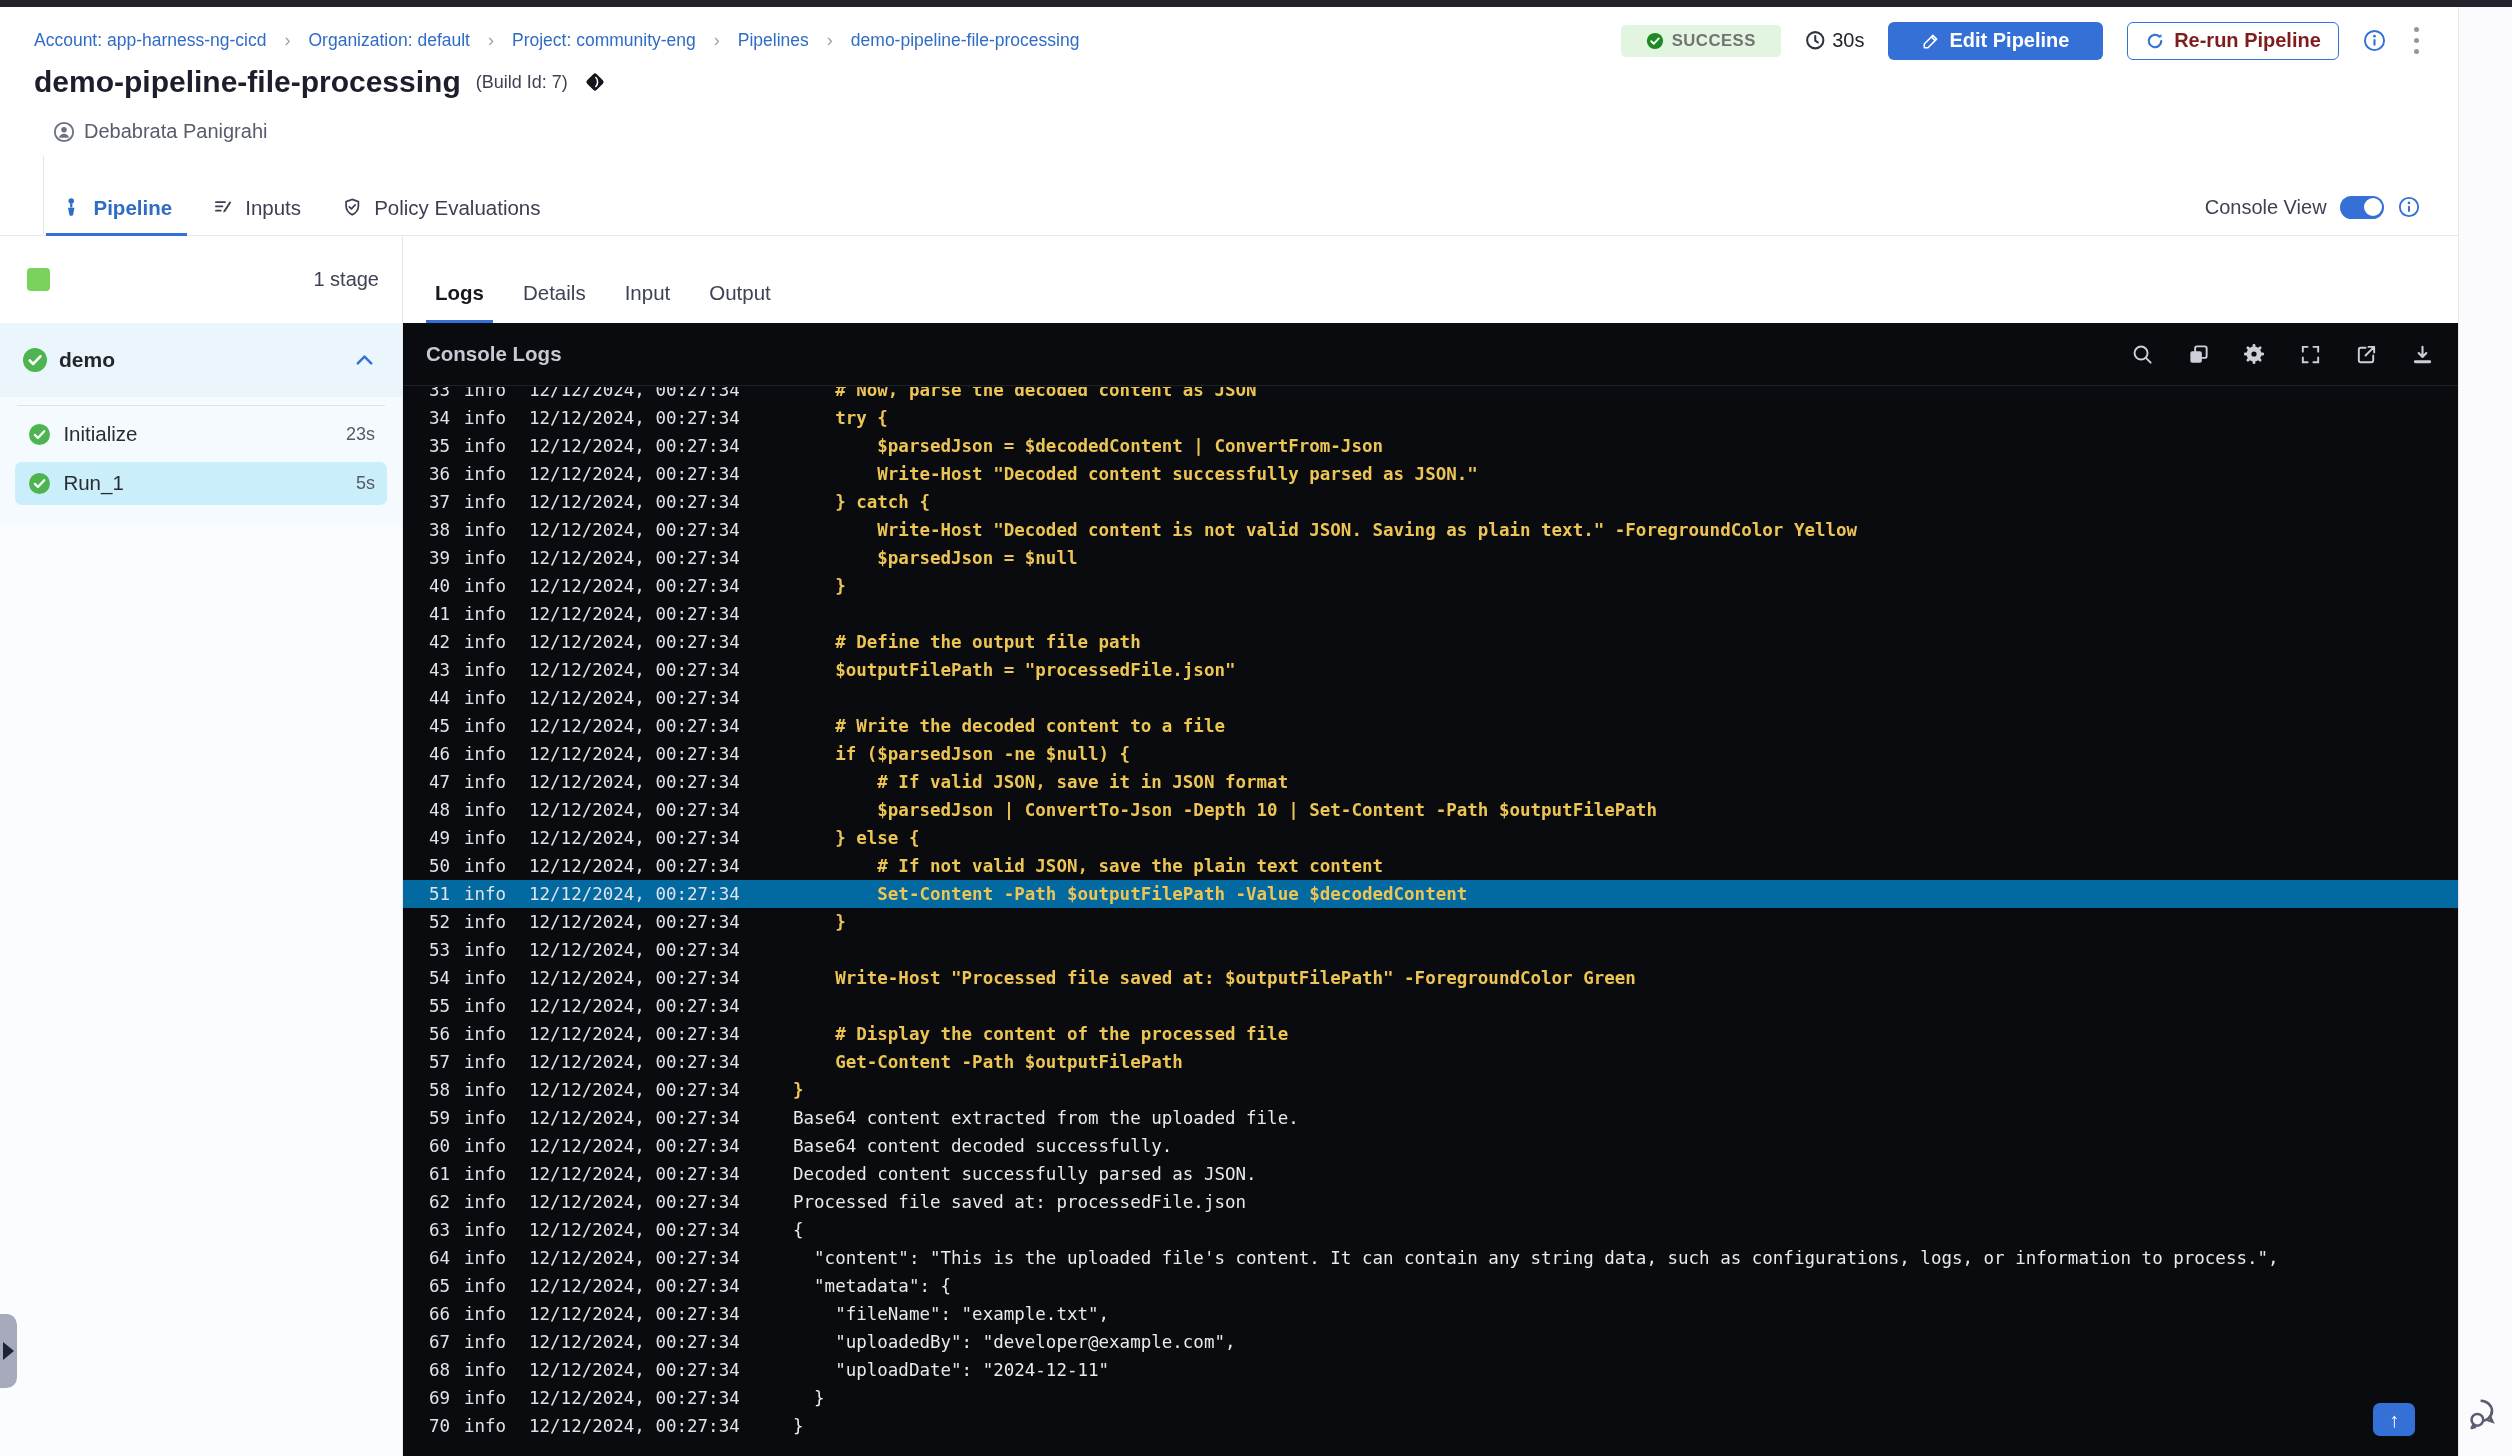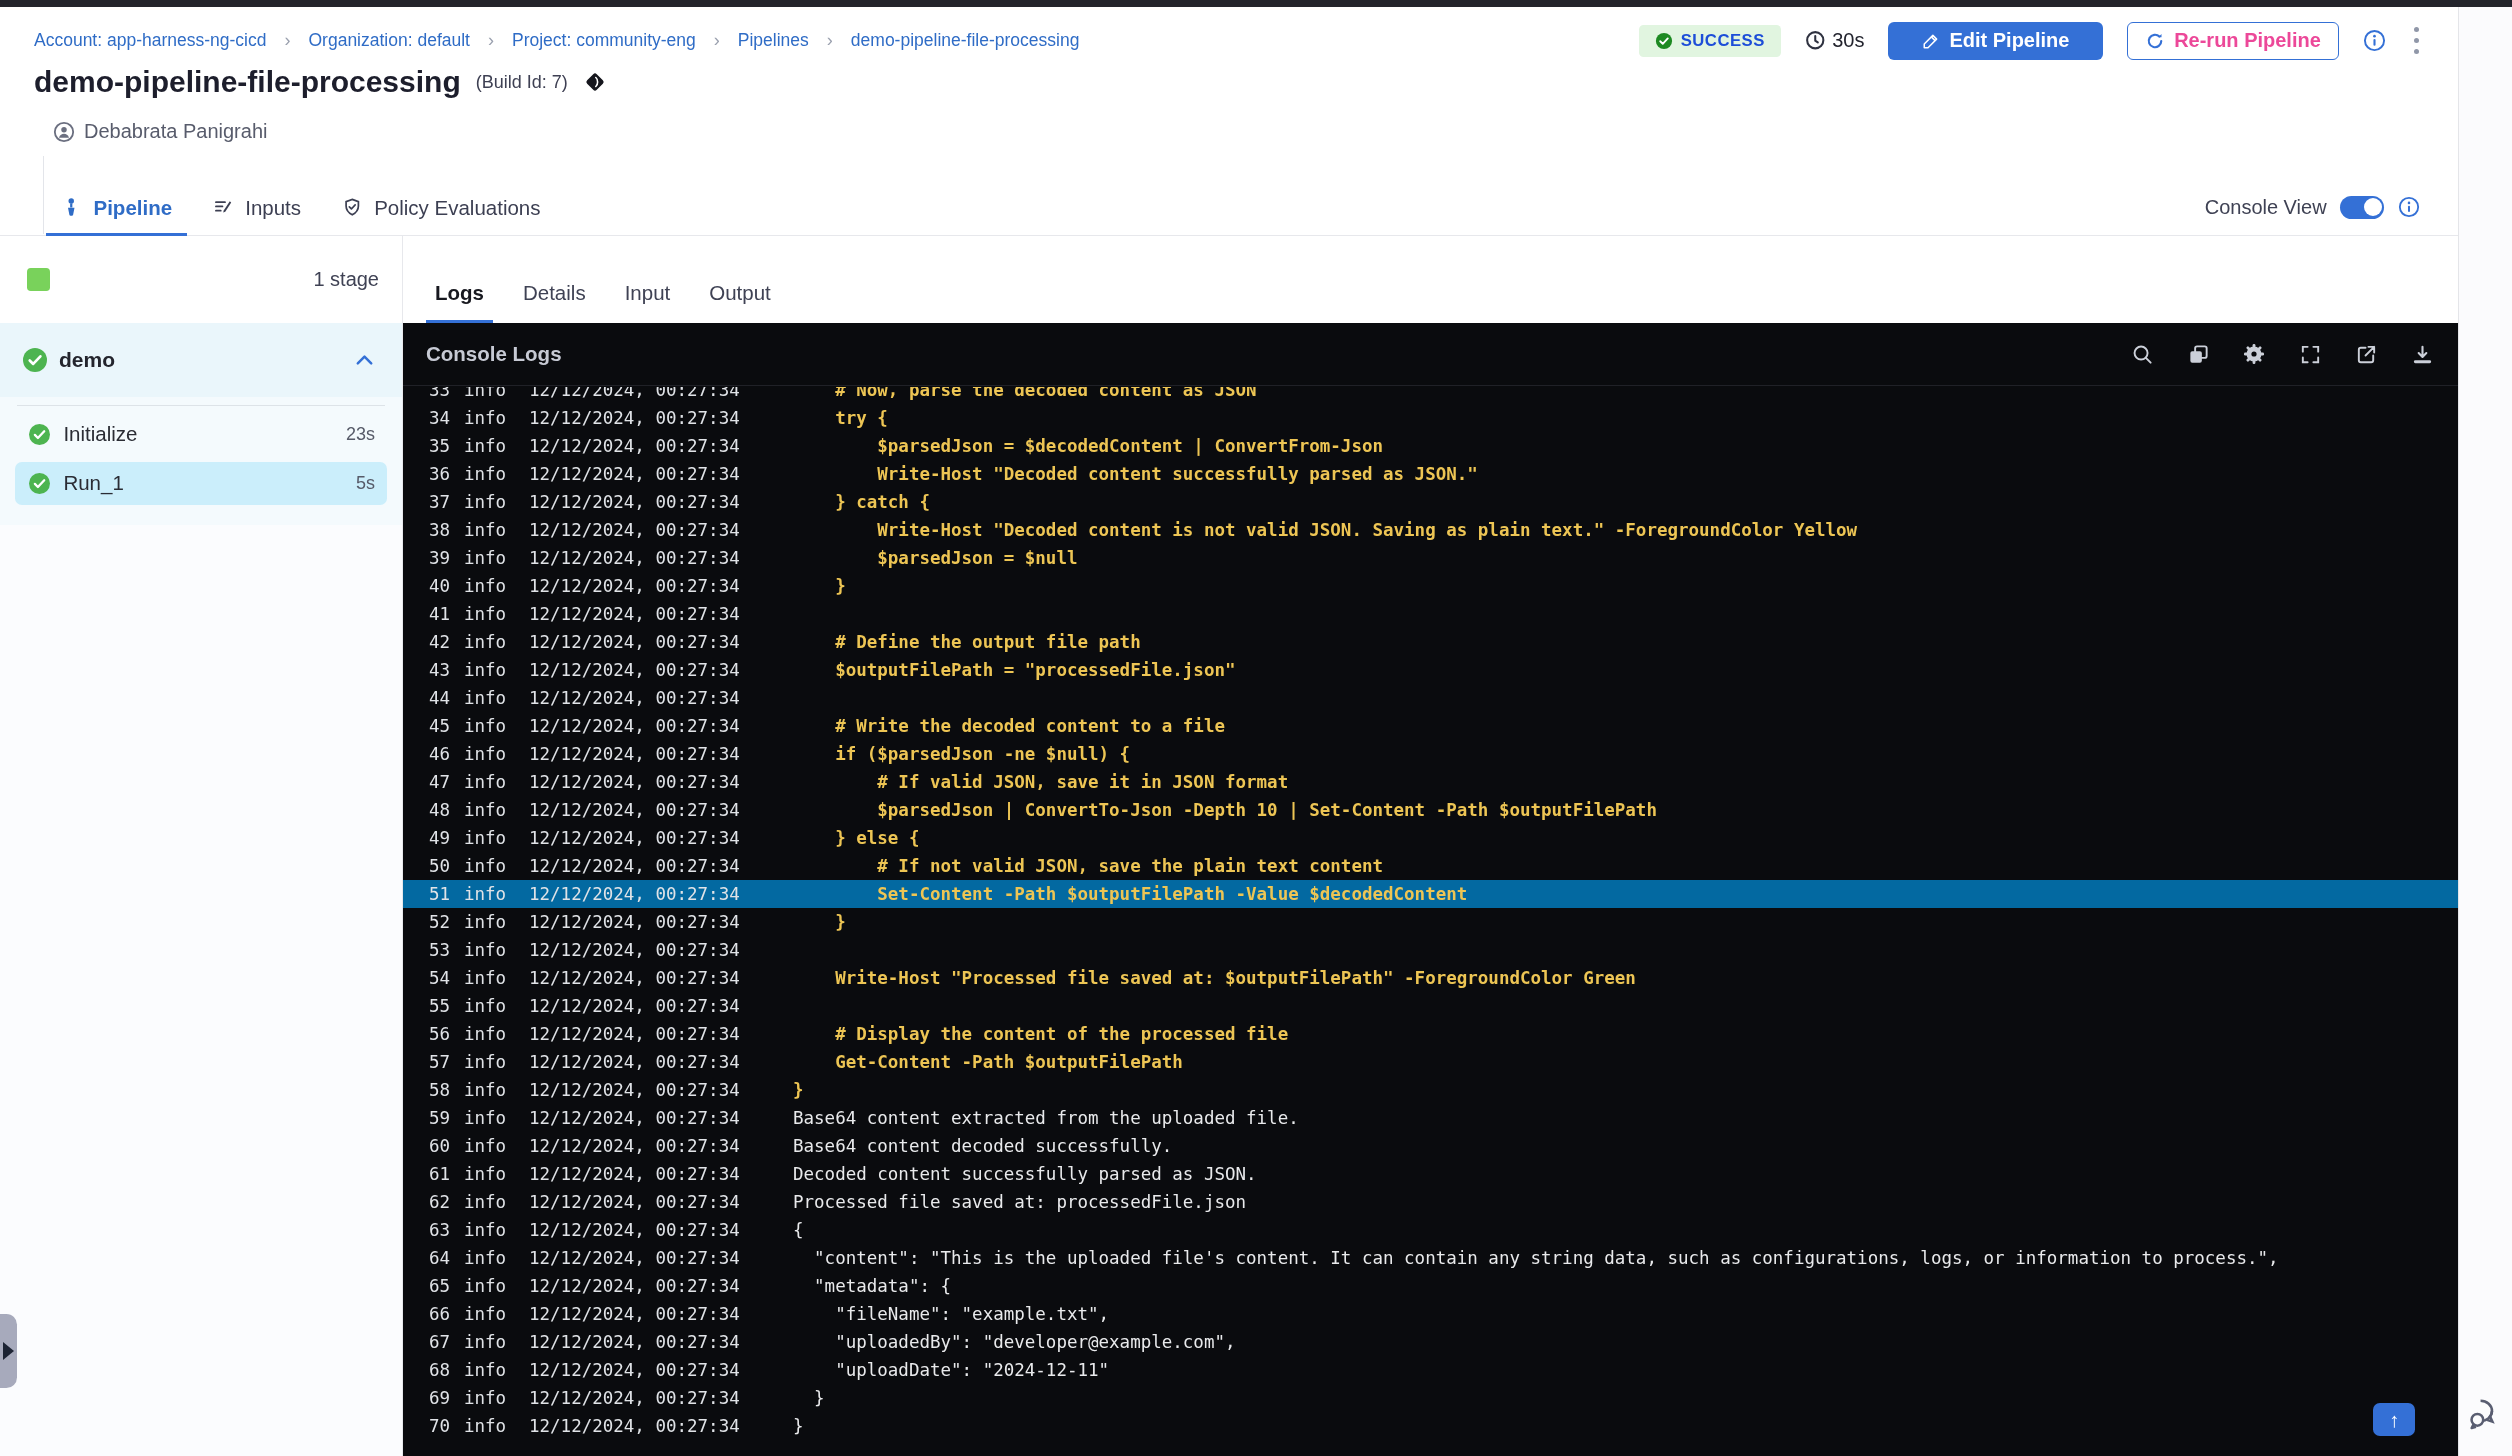--- a/index.html
+++ b/index.html
@@ -17,24 +17,24 @@
   
   .panel-handle { position:absolute; left:0; top:1314px; width:16.7px; height:74px; background:#a7aabc; border-radius:0 10.6px 10.6px 0; }
   .panel-handle .tri { position:absolute; left:3px; top:28px; width:0; height:0; border-top:9px solid transparent; border-bottom:9px solid transparent; border-left:11.4px solid #1d2434; }
 
   
   .breadcrumb { position:absolute; top:30px; left:34px; display:flex; align-items:center; gap:18px; font-size:17.5px; color:#2f6cc6; white-space:nowrap; }
   .breadcrumb .sep { color:#9aa0ae; font-size:18px; }
   .crumb { cursor:pointer; }
 
   .actions { position:absolute; top:20px; right:88px; height:41px; display:flex; align-items:center; gap:24px; }
-  .badge-success { display:flex; align-items:center; gap:7.6px; background:#e1f5e0; color:#1d4ed8; font-weight:700; font-size:16.7px; letter-spacing:0.5px; padding:0 16px; height:32px; border-radius:4.6px; }
+  .badge-success { display:flex; align-items:center; gap:7.6px; background:#e1f5e0; color:#737373; font-weight:700; font-size:16.7px; letter-spacing:0.5px; padding:0 25px; height:32px; border-radius:4.6px; }
   .duration { display:flex; align-items:center; gap:6.8px; color:#23242e; font-size:20px; }
   .btn-primary { display:flex; align-items:center; gap:9px; background:#3470d6; color:#fff; font-size:20px; font-weight:600; height:38px; padding:0 34px; border-radius:6px; cursor:pointer; }
-  .btn-outline { display:flex; align-items:center; gap:9px; background:#fff; color:#ec4899; font-size:20px; font-weight:600; height:38px; padding:0 16.7px; border-radius:6px; border:1.5px solid #3470d6; cursor:pointer; }
+  .btn-outline { display:flex; align-items:center; gap:9px; background:#fff; color:#7f1d1d; font-size:20px; font-weight:600; height:38px; padding:0 16.7px; border-radius:6px; border:1.5px solid #3470d6; cursor:pointer; }
   .dots { display:flex; flex-direction:column; gap:6px; padding:4.6px; cursor:pointer; }
   .dots i { width:5.3px; height:5.3px; border-radius:50%; background:#9097a8; }
 
   .title-row { position:absolute; top:65px; left:34px; display:flex; align-items:center; gap:15px; }
   .page-title { font-size:30px; font-weight:700; color:#1d1e2c; }
   .build-id { font-size:18px; color:#3e4053; }
   .byline { position:absolute; top:120px; left:53px; display:flex; align-items:center; gap:9px; color:#585c6c; font-size:20px; }
   .vline { position:absolute; left:43px; top:156px; width:0.8px; height:78px; background:#e3e5ea; }
 
   

